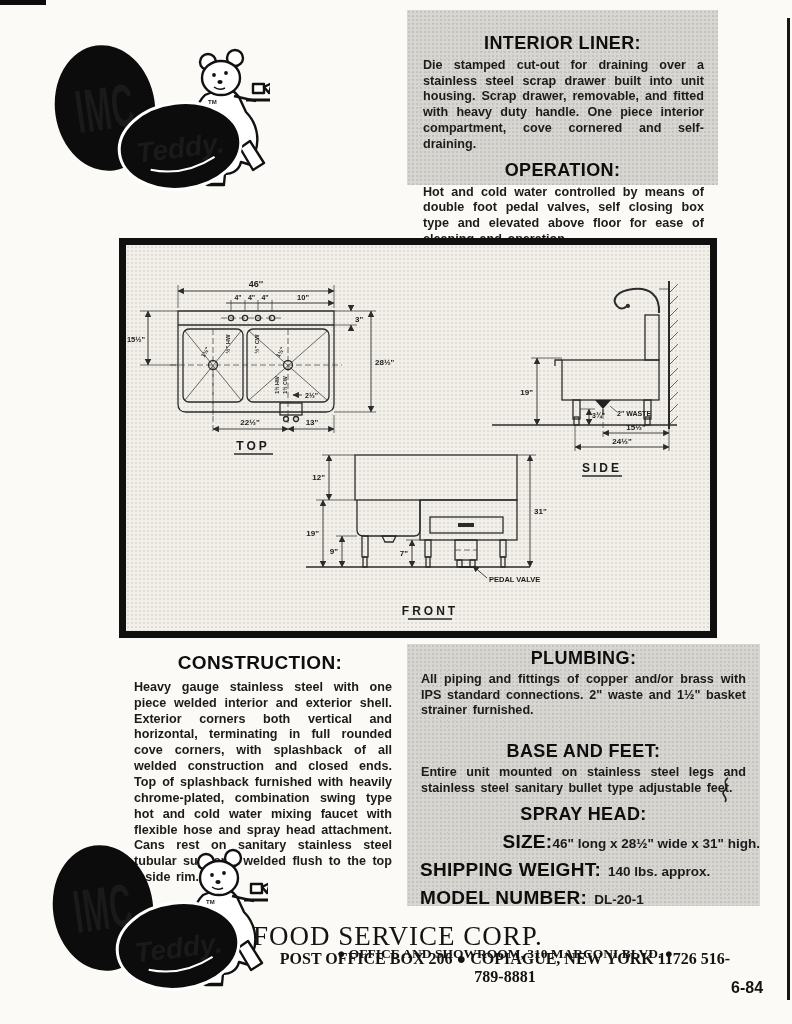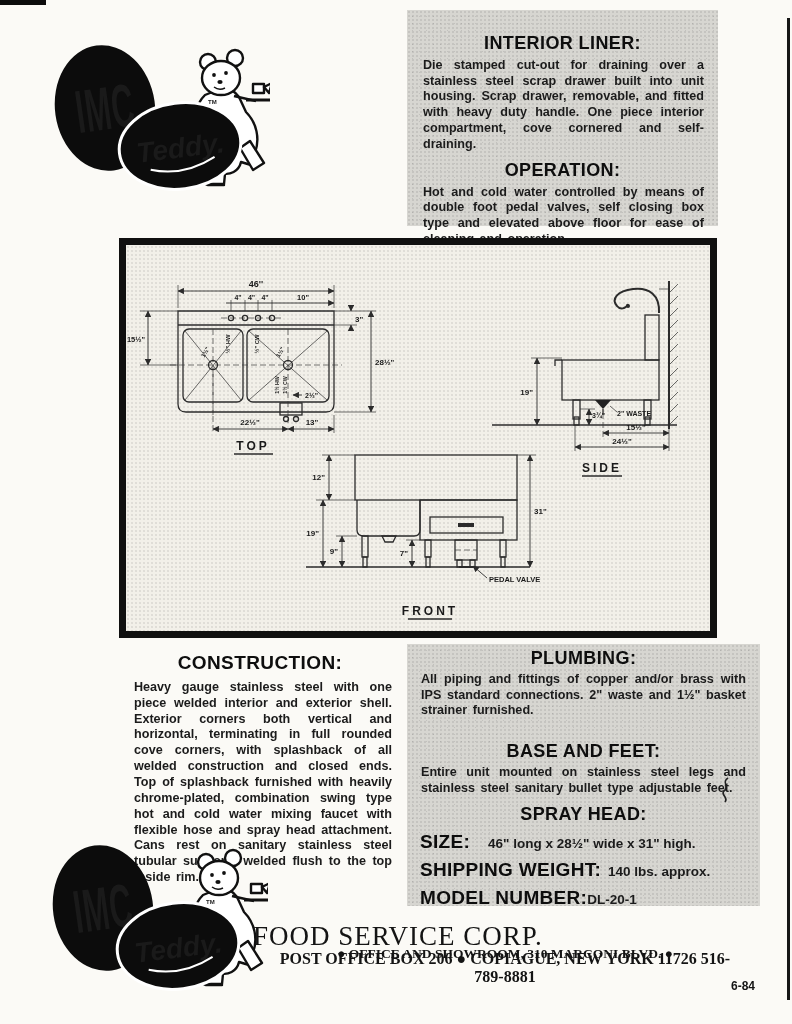--- a/index.html
+++ b/index.html
@@ -33,21 +33,21 @@
   
   .specrow{display:flex;align-items:baseline;margin:0;}
   .speclabel{font-weight:bold;font-size:19px;letter-spacing:.3px;color:#0d0d0d;}
   .specvalue{font-weight:bold;font-size:13.5px;color:#1b1b1b;}
   
   .company{font-family:"Liberation Serif",serif;font-size:27px;letter-spacing:1px;color:#141414;}
   .addr1{font-family:"Liberation Serif",serif;font-weight:bold;font-size:16px;color:#141414;
     text-align:center;width:460px;}
   .addr2{font-family:"Liberation Serif",serif;font-weight:bold;font-size:13.5px;color:#141414;
     text-align:center;width:460px;}
-  .code{font-weight:bold;font-size:12px;color:#141414;}
+  .code{font-weight:bold;font-size:16px;color:#141414;}
 </style>
 </head>
 <body>
 
 <div class="abs art-topbar"></div>
 <div class="abs art-rightline"></div>
 
 <div class="abs" style="left:50px;top:40px;width:220px;height:162px;">
   <svg width="220" height="162" viewBox="0 0 220 162">
 
@@ -77,21 +77,21 @@
 
     <g>
       <ellipse cx="130" cy="106" rx="61" ry="43" transform="rotate(-7 130 106)" fill="#0c0c0c" stroke="#fff" stroke-width="3"></ellipse>
       <text x="130" y="108" text-anchor="middle" dominant-baseline="central" fill="#fff" font-family="DejaVu Serif,serif" font-style="italic" font-weight="bold" font-size="28" transform="rotate(-7 130 106)">Teddy.</text>
       <path d="M98,126 Q130,137 163,121" stroke="#fff" stroke-width="2" fill="none" transform="rotate(-7 130 106)"></path>
       <text x="158" y="64" font-size="6" fill="#111">TM</text>
     </g>
   </svg>
 </div>
 
-<div class="abs graybox" style="left:407px;top:10px;width:311px;height:216px;">
+<div class="abs graybox" style="left:407px;top:10px;width:311px;height:175px;">
   <h2 class="h-section" style="margin-top:23px;">INTERIOR LINER:</h2>
   <p class="body-text" style="margin:4px 14px 0 16px;">Die stamped cut-out for draining over a stainless steel scrap drawer built into unit housing. Scrap drawer, removable, and fitted with heavy duty handle. One piece interior compartment, cove cornered and self-draining.</p>
   <h2 class="h-section" style="margin-top:7px;">OPERATION:</h2>
   <p class="body-text" style="margin:4px 14px 0 16px;">Hot and cold water controlled by means of double foot pedal valves, self closing box type and elevated above floor for ease of cleaning and operation.</p>
 </div>
 
 <div class="abs frame">
   <svg width="584" height="386" viewBox="0 0 584 386">
     <defs>
       <marker id="ar" viewBox="0 0 8 8" refX="7.5" refY="4" markerWidth="7" markerHeight="7" orient="auto-start-reverse">
@@ -263,29 +263,29 @@
   <h2 class="h-section" style="font-size:19px;">CONSTRUCTION:</h2>
   <p class="body-text" style="margin:6px 8px 0 14px;">Heavy gauge stainless steel with one piece welded interior and exterior shell. Exterior corners both vertical and horizontal, terminating in full rounded cove corners, with splashback of all welded construction and closed ends. Top of splashback furnished with heavily chrome-plated, combination swing type hot and cold water mixing faucet with flexible hose and spray head attachment. Cans rest on sanitary stainless steel tubular supports welded flush to the top inside rim.</p>
 </div>
 
 <div class="abs graybox" style="left:407px;top:644px;width:353px;height:262px;">
   <h2 class="h-section" style="margin-top:4px;">PLUMBING:</h2>
   <p class="body-text" style="margin:3px 14px 0 14px;">All piping and fittings of copper and/or brass with IPS standard connections. 2" waste and 1½" basket strainer furnished.</p>
   <h2 class="h-section" style="margin-top:22px;">BASE AND FEET:</h2>
   <p class="body-text" style="margin:3px 14px 0 14px;">Entire unit mounted on stainless steel legs and stainless steel sanitary bullet type adjustable feet.</p>
   <h2 class="h-section" style="margin-top:7px;">SPRAY HEAD:</h2>
-  <div class="specrow" style="margin:7px 0 0 13px;gap:18px;">
+  <div class="specrow" style="margin:7px 0 0 13px;justify-content:flex-end;">
     <span class="speclabel">SIZE:</span>
     <span class="specvalue">46" long x 28½" wide x 31" high.</span>
   </div>
   <div class="specrow" style="margin:6px 0 0 13px;gap:7px;">
     <span class="speclabel">SHIPPING WEIGHT:</span>
     <span class="specvalue">140 lbs. approx.</span>
   </div>
-  <div class="specrow" style="margin:6px 0 0 13px;">
+  <div class="specrow" style="margin:6px 0 0 13px;gap:7px;">
     <span class="speclabel">MODEL NUMBER:</span>
     <span class="specvalue">DL-20-1</span>
   </div>
 </div>
 
 <svg class="abs" style="left:719px;top:776px;" width="14" height="28">
   <path d="M9,2 C2,6 11,11 5,15 C1,19 10,21 6,26" stroke="#222" stroke-width="1.7" fill="none"></path>
 </svg>
 
 <div class="abs" style="left:48px;top:840px;width:220px;height:162px;">

